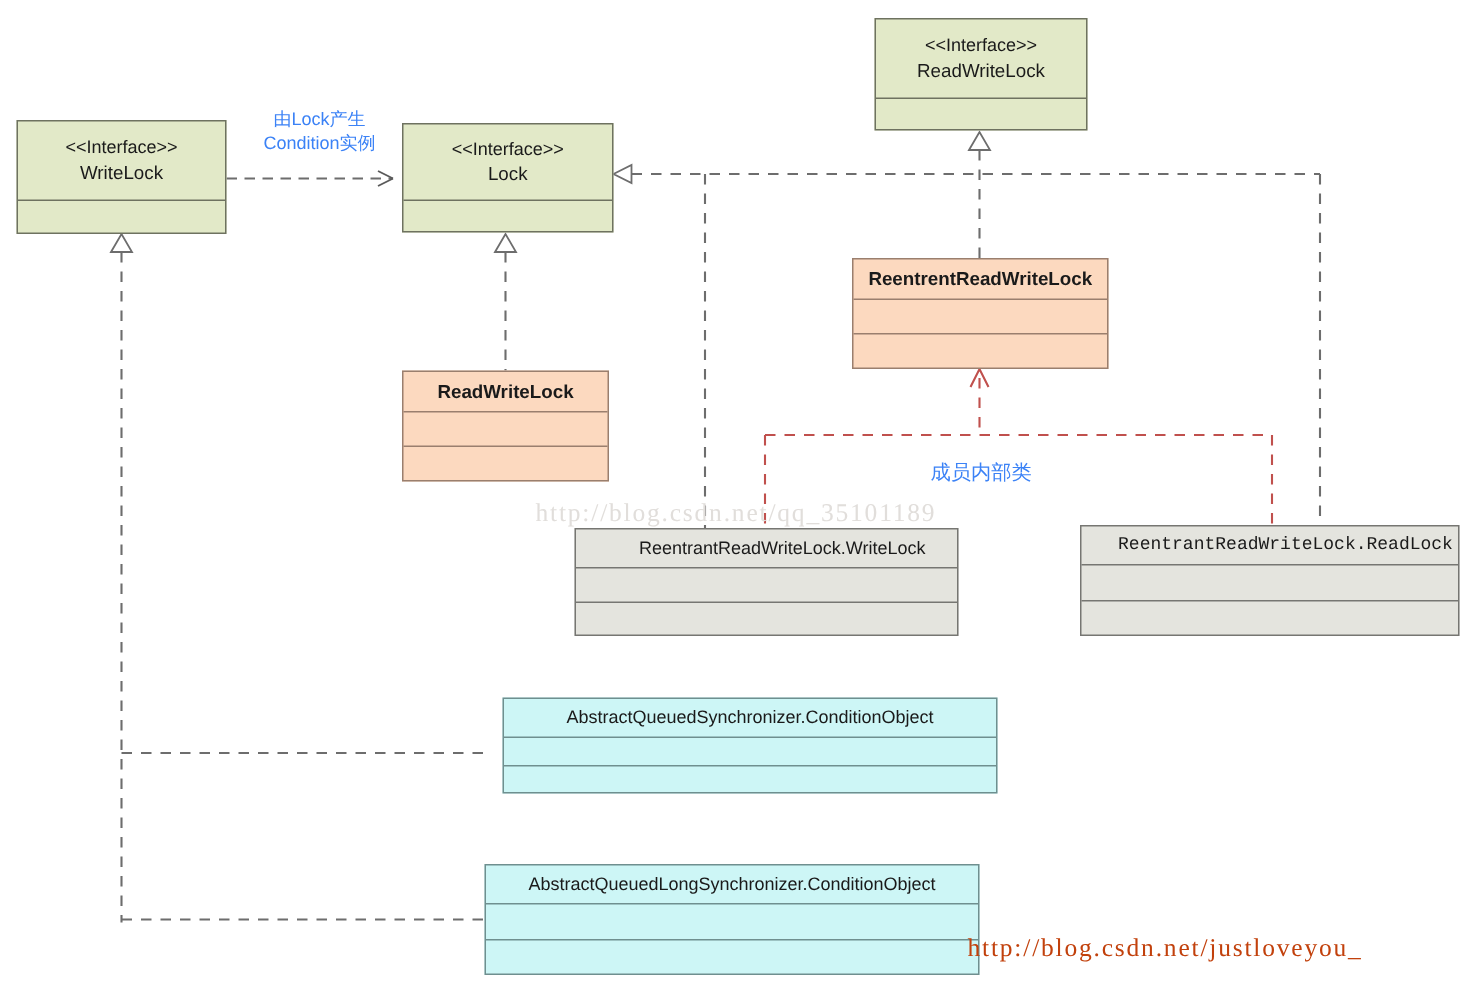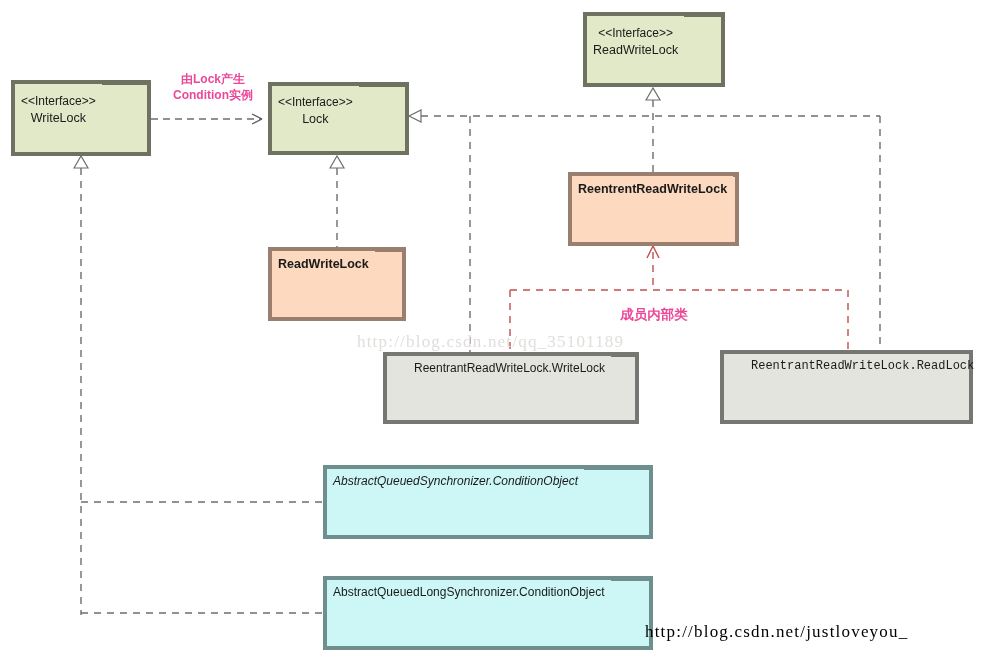--- a/index.html
+++ b/index.html
@@ -9,23 +9,23 @@
     font-family: "Liberation Sans", "DejaVu Sans", sans-serif;
     position: relative;
     overflow: hidden;
   }
   #canvas { position:absolute; left:0; top:0; width:984px; height:660px; }
   svg.edges { position:absolute; left:0; top:0; width:984px; height:660px; pointer-events:none; }
 
   .node {
     position:absolute;
     box-sizing:border-box;
-    border:4px solid #a21caf;
+    border:1px solid #a21caf;
     display:flex;
-    flex-direction:row;
+    flex-direction:column;
   }
   .node .title {
     flex: 0 0 auto;
     display:flex;
     flex-direction:column;
     align-items:center;
     justify-content:center;
     text-align:center;
     color:#1a1a1a;
     line-height:1.28;
@@ -53,32 +53,32 @@
   .cls-gray .title { font-size:12px;padding-left:27px; }
 
   .cls-cyan { background:#cdf6f6; border-color:#6f8f8f; }
   .cls-cyan .compartment { border-top-color:#6f8f8f; }
   .cls-cyan .title { font-size:12px; }
 
   .stereotype { font-size:12px; }
 
   .annotation {
     position:absolute;
-    color:#ec4899;
-    font-weight:bold;
+    color:#3b82f6;
+    font-weight:normal;
     font-size:12px;
     line-height:1.3;
     text-align:center;
     white-space:pre-line;
   }
   .annotation.single { font-size:13.5px;text-align:center; }
 
   .watermark {
     position:absolute;
-    color:#000000;
+    color:#c2410c;
     font-family:"Liberation Serif", "DejaVu Serif", serif;
     font-size:17px;
     letter-spacing:1.2px;
     white-space:nowrap;
   }
   .watermark.wm-mid { color:#e1dedb; }
 </style>
 </head>
 <body>
 
@@ -178,21 +178,21 @@
   </div>
 
   <div class="node cls-gray" style="left:720px; top:350px; width:253px; height:74px;">
     <div class="title" style="height:25px;font-family:Liberation Mono, monospace;">
       <span>ReentrantReadWriteLock.ReadLock</span>
     </div>
     <div class="compartment"></div>
     <div class="compartment"></div>
   </div>
 
-  <div class="node cls-cyan" style="left:323px; top:465px; width:330px; height:74px;font-style:italic;">
+  <div class="node cls-cyan" style="left:335px; top:465px; width:330px; height:64px;">
     <div class="title" style="height:25px;">
       <span>AbstractQueuedSynchronizer.ConditionObject</span>
     </div>
     <div class="compartment"></div>
     <div class="compartment"></div>
   </div>
 
   <div class="node cls-cyan" style="left:323px; top:576px; width:330px; height:74px;">
     <div class="title" style="height:25px;">
       <span>AbstractQueuedLongSynchronizer.ConditionObject</span>

